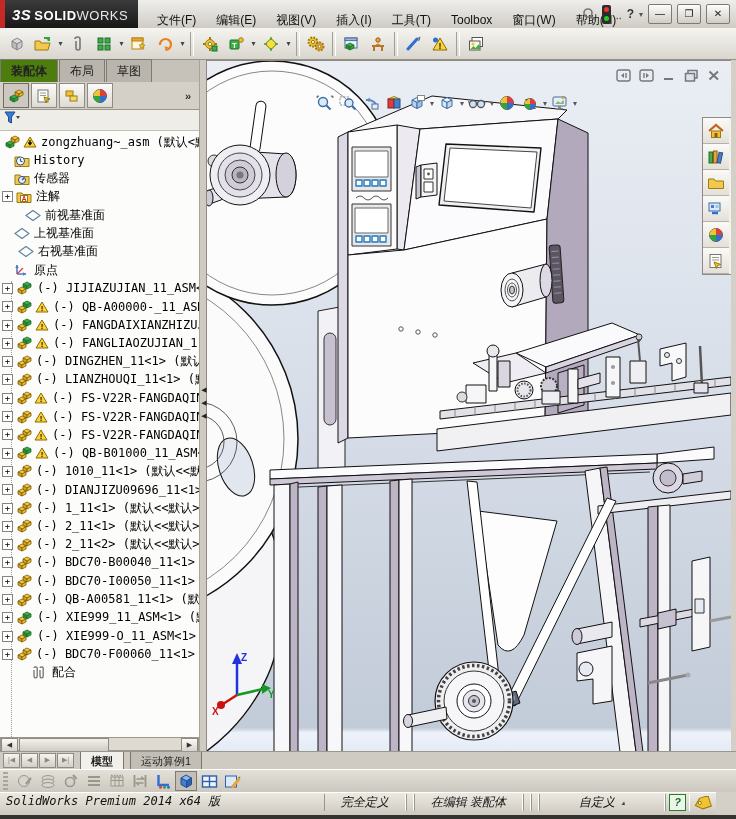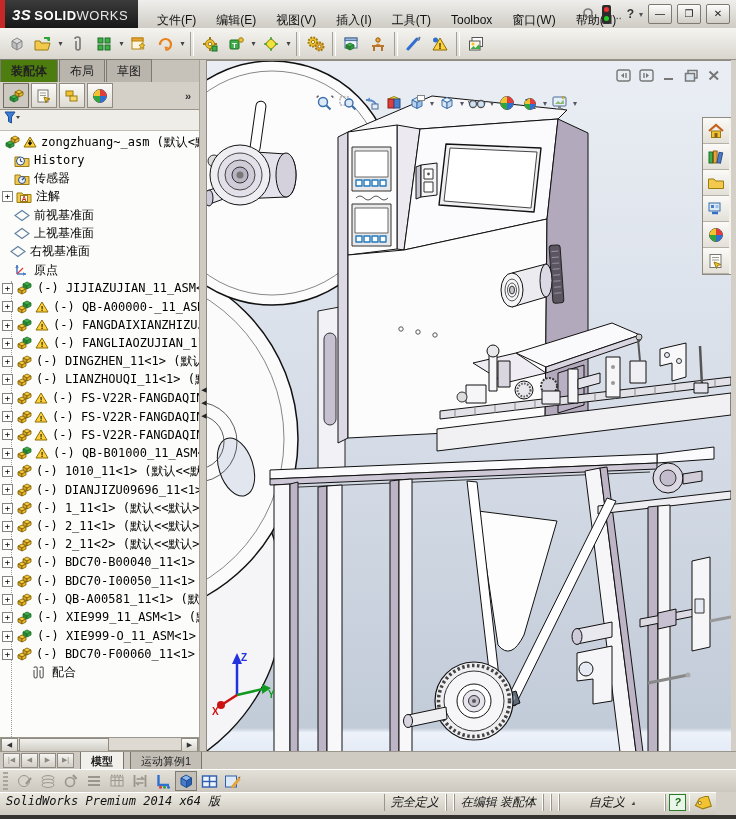--- a/index.html
+++ b/index.html
@@ -93,21 +93,21 @@
   .mo-ic{width:22px;height:20px;display:flex;align-items:center;justify-content:center;margin-right:1px;}
   .mo-ic.pressed{background:#c4c0b7;border:1px solid #7e7b73;box-sizing:border-box;}
 
   
   #statusbar{left:0;top:792px;width:716px;height:23px;background:linear-gradient(#ece9e1,#ccc8be);
     border-top:1px solid #fff;display:flex;align-items:flex-start;font-size:12px;color:#111;
     font-family:"DejaVu Sans Mono",monospace;font-style:italic;}
   #status-left{margin-left:6px;}
   #status-right{margin-left:auto;display:flex;align-items:center;height:19px;}
   .stseg{border-left:1px solid #9a968c;border-right:1px solid #fff;height:17px;display:flex;
-    align-items:center;padding:0 6px;font-family:"Liberation Sans",sans-serif;font-size:12px;}
+    align-items:center;padding:0 16px;font-family:"Liberation Sans",sans-serif;font-size:12px;}
   .stseg.tiny{padding:0 3px;}
   #darkedge{left:0;top:815px;width:736px;height:4px;background:#35332f;}
   svg text{font-family:"Liberation Sans",sans-serif;}
 </style>
 </head>
 <body>
 
 <div id="app">
 
   <div id="titlebar" class="abs">
@@ -370,37 +370,37 @@
         <span class="expbox">+</span>
         <span class="tic">
           <svg width="16" height="15" viewBox="0 0 16 15">
             <path d="M1 4 L6 4 L7 5.5 L15 5.5 L15 13.5 L1 13.5 Z" fill="#f2c94c" stroke="#9a7c10"></path>
             <rect x="4.5" y="6.5" width="7" height="6" fill="#fff" stroke="#9a7c10"></rect>
             <text x="8" y="12" font-size="6.5" text-anchor="middle" font-weight="bold" fill="#c22">A</text>
           </svg>
         </span>
         <span class="tlabel">注解</span>
       </div>
-      <div class="trow" style="top: 75.2px; padding-left: 14px;">
+      <div class="trow" style="top: 75.2px; padding-left: 25px;">
         <span class="tic">
           <svg width="16" height="13" viewBox="0 0 16 13">
             <path d="M1 6.5 L8 1.5 L15 6.5 L8 11.5 Z" fill="none" stroke="#5f7fa0" stroke-width="1.1"></path>
           </svg>
         </span>
         <span class="tlabel">前视基准面</span>
       </div>
       <div class="trow" style="top: 93.5px; padding-left: 14px;">
         <span class="tic">
           <svg width="16" height="13" viewBox="0 0 16 13">
             <path d="M1 6.5 L8 1.5 L15 6.5 L8 11.5 Z" fill="none" stroke="#5f7fa0" stroke-width="1.1"></path>
           </svg>
         </span>
         <span class="tlabel">上视基准面</span>
       </div>
-      <div class="trow" style="top: 111.8px; padding-left: 10px;">
+      <div class="trow" style="top: 111.8px; padding-left: 18px;">
         <span class="tic">
           <svg width="16" height="13" viewBox="0 0 16 13">
             <path d="M1 6.5 L8 1.5 L15 6.5 L8 11.5 Z" fill="none" stroke="#5f7fa0" stroke-width="1.1"></path>
           </svg>
         </span>
         <span class="tlabel">右视基准面</span>
       </div>
       <div class="trow" style="top: 130.1px; padding-left: 14px;">
         <span class="tic">
           <svg width="16" height="14" viewBox="0 0 16 14">

